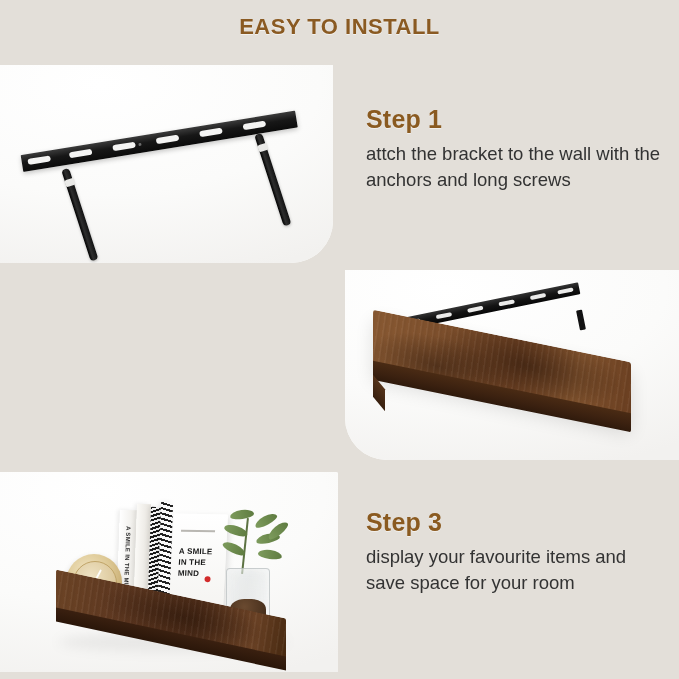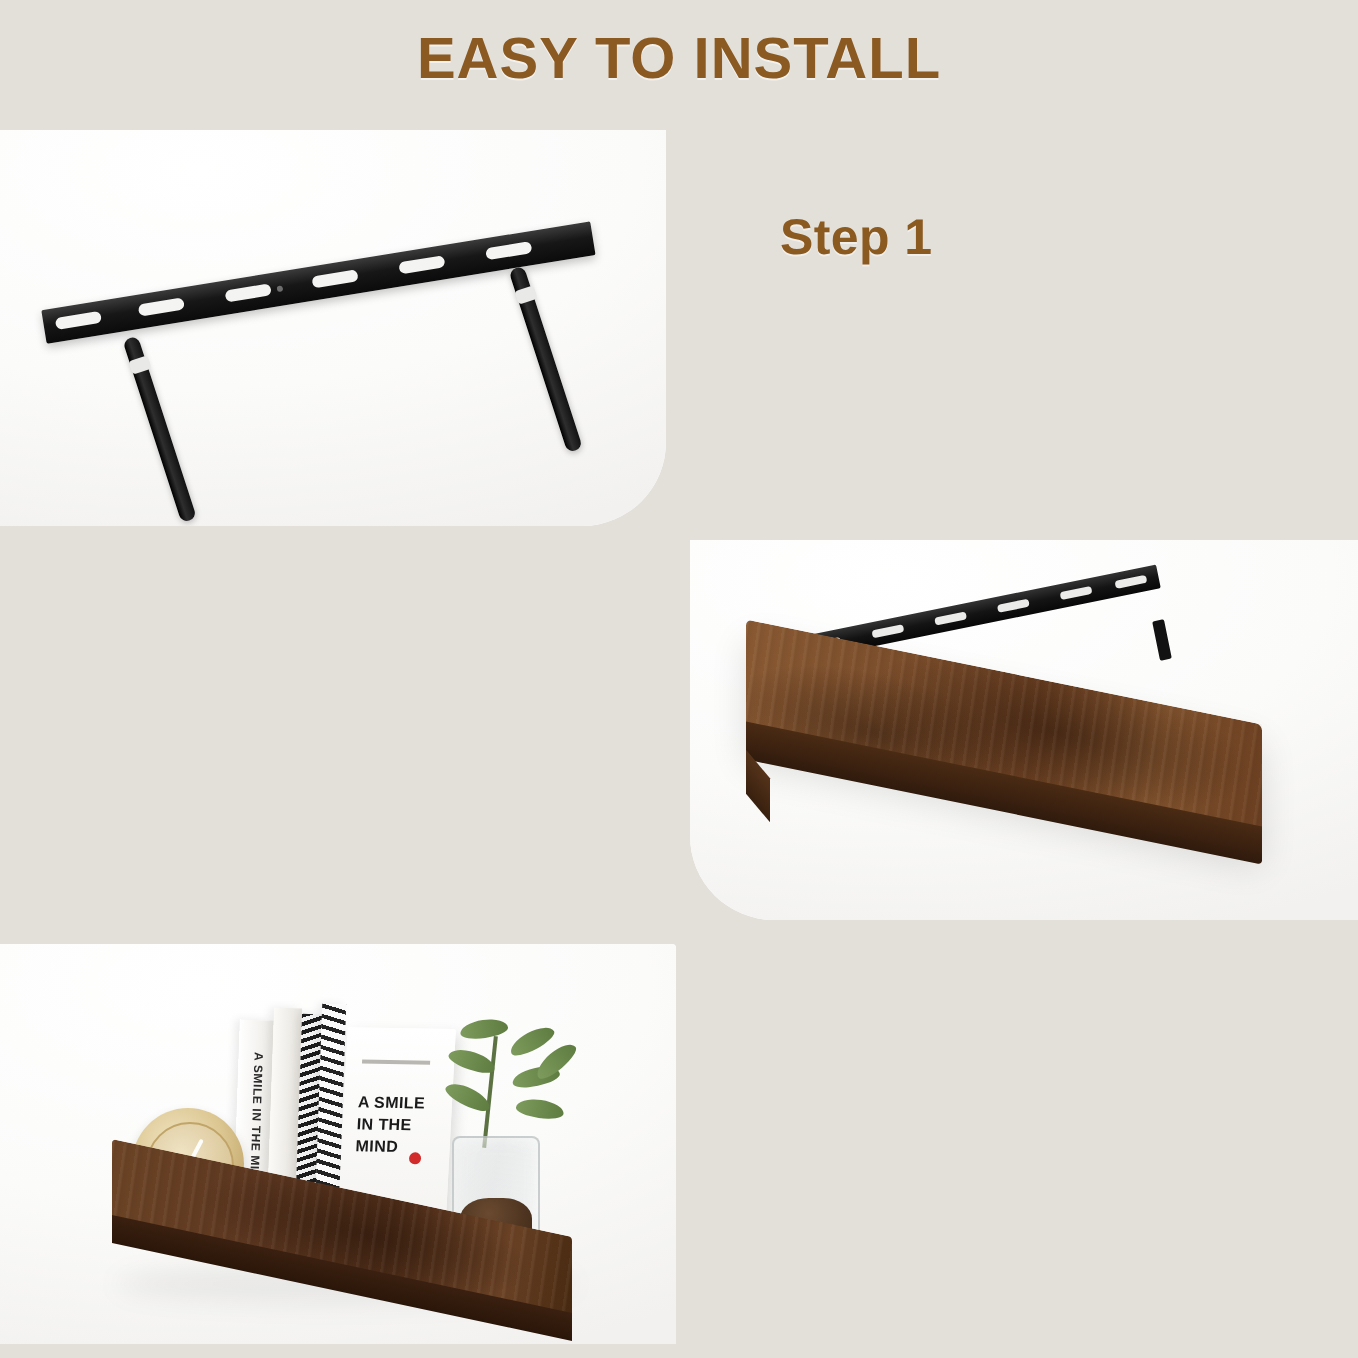--- a/index.html
+++ b/index.html
@@ -19,21 +19,21 @@
     background: #e3dfd9;
   }
 
   
   .title {
     position: absolute;
     left: 0;
     top: 14px;
     width: 679px;
     text-align: center;
-    font-size: 29px;
+    font-size: 22px;
     font-weight: bold;
     letter-spacing: 0.5px;
     color: #8a5a22;
     text-shadow: 0 1px 0 rgba(255,255,255,0.55);
   }
 
   
   .panel {
     position: absolute;
     overflow: hidden;
@@ -80,21 +80,21 @@
     margin-bottom: 7px;
     text-shadow: 0 1px 0 rgba(255,255,255,0.5);
   }
   .steptext .step-body {
     font-size: 18.5px;
     line-height: 26px;
     color: #333333;
     font-weight: 400;
     max-width: 300px;
   }
-  .text-1 { left: 366px; top: 105px; margin-left: 24px; }
+  .text-1 { left: 366px; top: 105px; }
   .text-2 { left: 34px;  top: 302px; }
   .text-3 { left: 366px; top: 508px; }
 
   
   .bracket-wrap {
     position: absolute;
     left: 14px;
     top: 52px;
     width: 310px;
     height: 135px;
@@ -432,20 +432,21 @@
       </div>
       <div class="arm arm-left"></div>
       <div class="arm arm-right"></div>
       <div class="collar collar-l"></div>
       <div class="collar collar-r"></div>
     </div>
   </div>
 
   <div class="steptext text-1">
     <div class="step-head">Step 1</div>
+    <div class="step-body">attch the bracket to the wall with the anchors and long screws</div>
   </div>
 
   <div class="panel panel-2">
     <div class="photo-bg"></div>
     <div class="shelf-wrap">
       <div class="shelf-rail">
         <div class="slot" style="left:12px"></div>
         <div class="slot" style="left:44px"></div>
         <div class="slot" style="left:76px"></div>
         <div class="slot" style="left:108px"></div>
@@ -508,14 +509,18 @@
         <div class="soil"></div>
       </div>
 
       <div class="s3-shelf-top">
         <div class="shelf-grain"></div>
       </div>
       <div class="s3-shelf-edge"></div>
     </div>
   </div>
 
+  <div class="steptext text-3">
+    <div class="step-head">Step 3</div>
+    <div class="step-body">display your favourite items and save space for your room</div>
+  </div>
 
 </div>
 
 </body></html>

